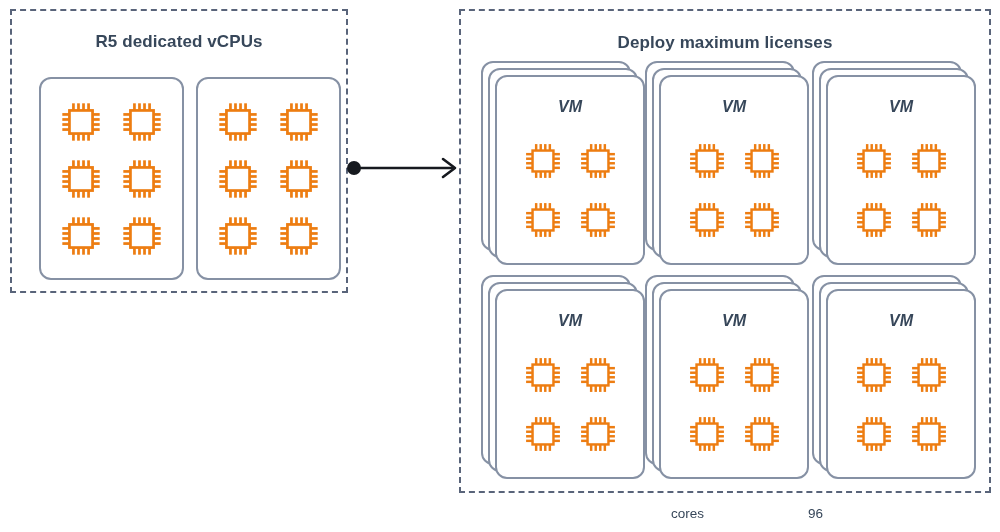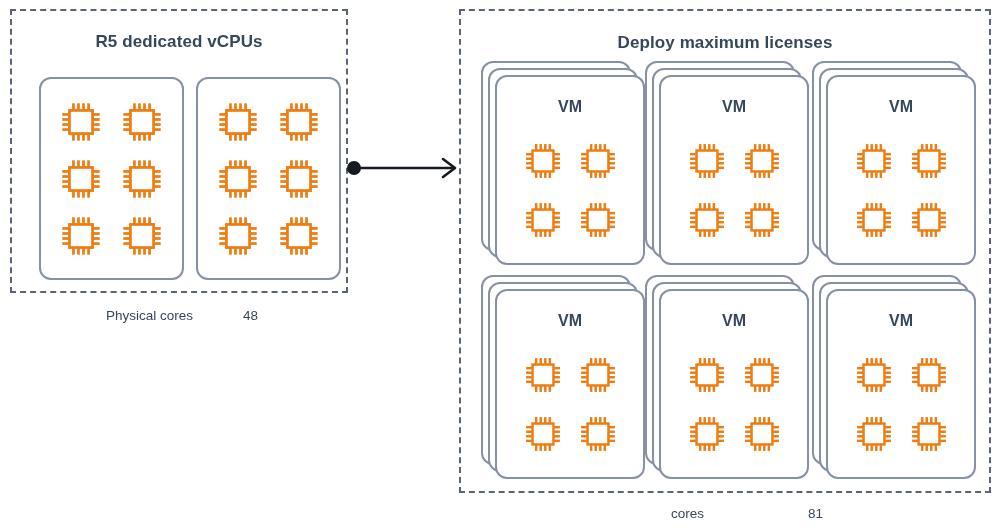--- a/index.html
+++ b/index.html
@@ -101,20 +101,21 @@
   .vm-card.front { left: 14px; top: 14px; }
 
   .vm-label {
     position: absolute;
     left: 0; right: 0;
     top: 21px;
     text-align: center;
     color: #37475A;
     font-size: 16px;
     font-weight: bold;
+    font-style: italic;
   }
   .vm-card.front .cpu-grid {
     grid-template-columns: repeat(2, 1fr);
     grid-template-rows: repeat(2, 1fr);
     padding: 54px 18px 14px 18px;
   }
 
   #vm-0 { left: 481px; top: 61px; }
   #vm-1 { left: 645px; top: 61px; }
   #vm-2 { left: 812px; top: 61px; }
@@ -408,21 +409,20 @@
               <line x1="2.2" y1="27.2" x2="9" y2="27.2"></line>
               <line x1="31" y1="27.2" x2="37.8" y2="27.2"></line>
             </g>
           </svg>
         </span>
       </div>
   </div>
 </div>
 
 <div class="kv-block" id="host-readout">
-    <div class="kv-row"><span class="kv-key">Physical cores</span><span class="kv-val">48</span></div>
   </div>
 
 <div id="connector">
   <svg width="120" height="36" viewBox="0 0 120 36">
     <circle cx="9" cy="18" r="7" fill="#16191F"></circle>
     <line x1="14" y1="18" x2="108" y2="18" stroke="#16191F" stroke-width="2.6"></line>
     <polyline points="98,9 110,18 98,27" fill="none" stroke="#16191F" stroke-width="2.6" stroke-linecap="round" stroke-linejoin="round"></polyline>
   </svg>
 </div>
 
@@ -1031,14 +1031,14 @@
               <line x1="2.2" y1="27.2" x2="9" y2="27.2"></line>
               <line x1="31" y1="27.2" x2="37.8" y2="27.2"></line>
             </g>
           </svg>
         </span>
       </div>
     </div>
   </div>
 
 <div class="kv-block" id="deploy-readout">
-    <div class="kv-row"><span class="kv-key">cores</span><span class="kv-val">81</span></div>
+    <div class="kv-row"><span class="kv-key">cores</span><span class="kv-val">96</span></div>
   </div>
 
 </body></html>

